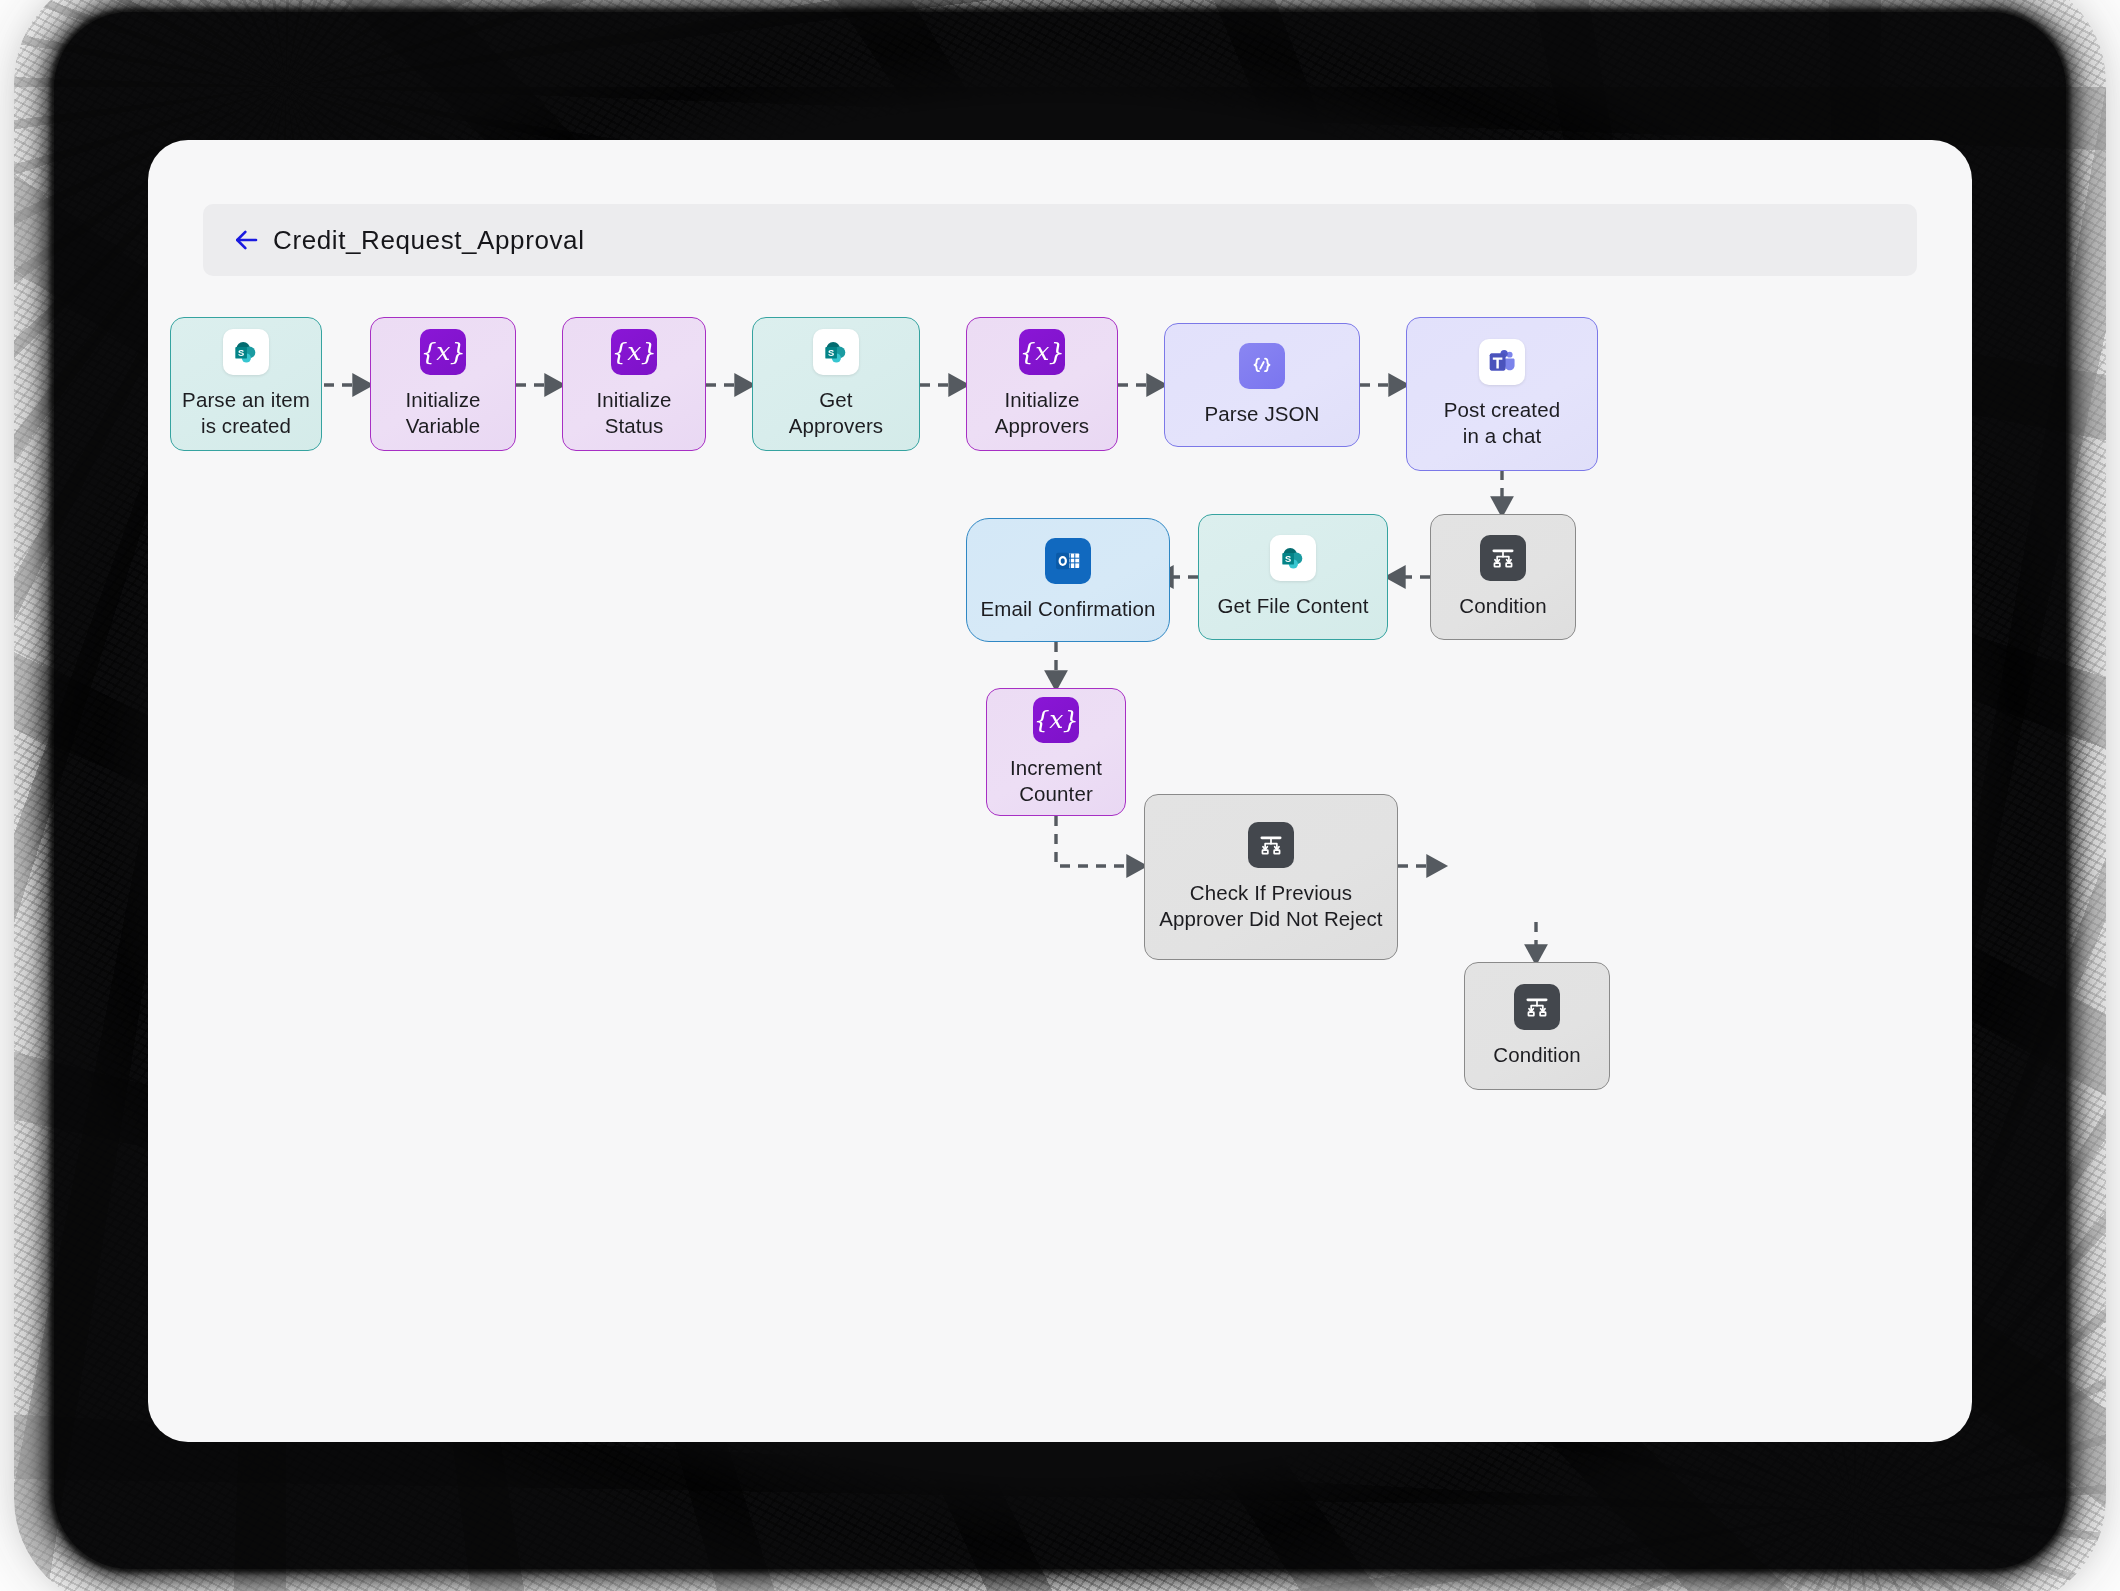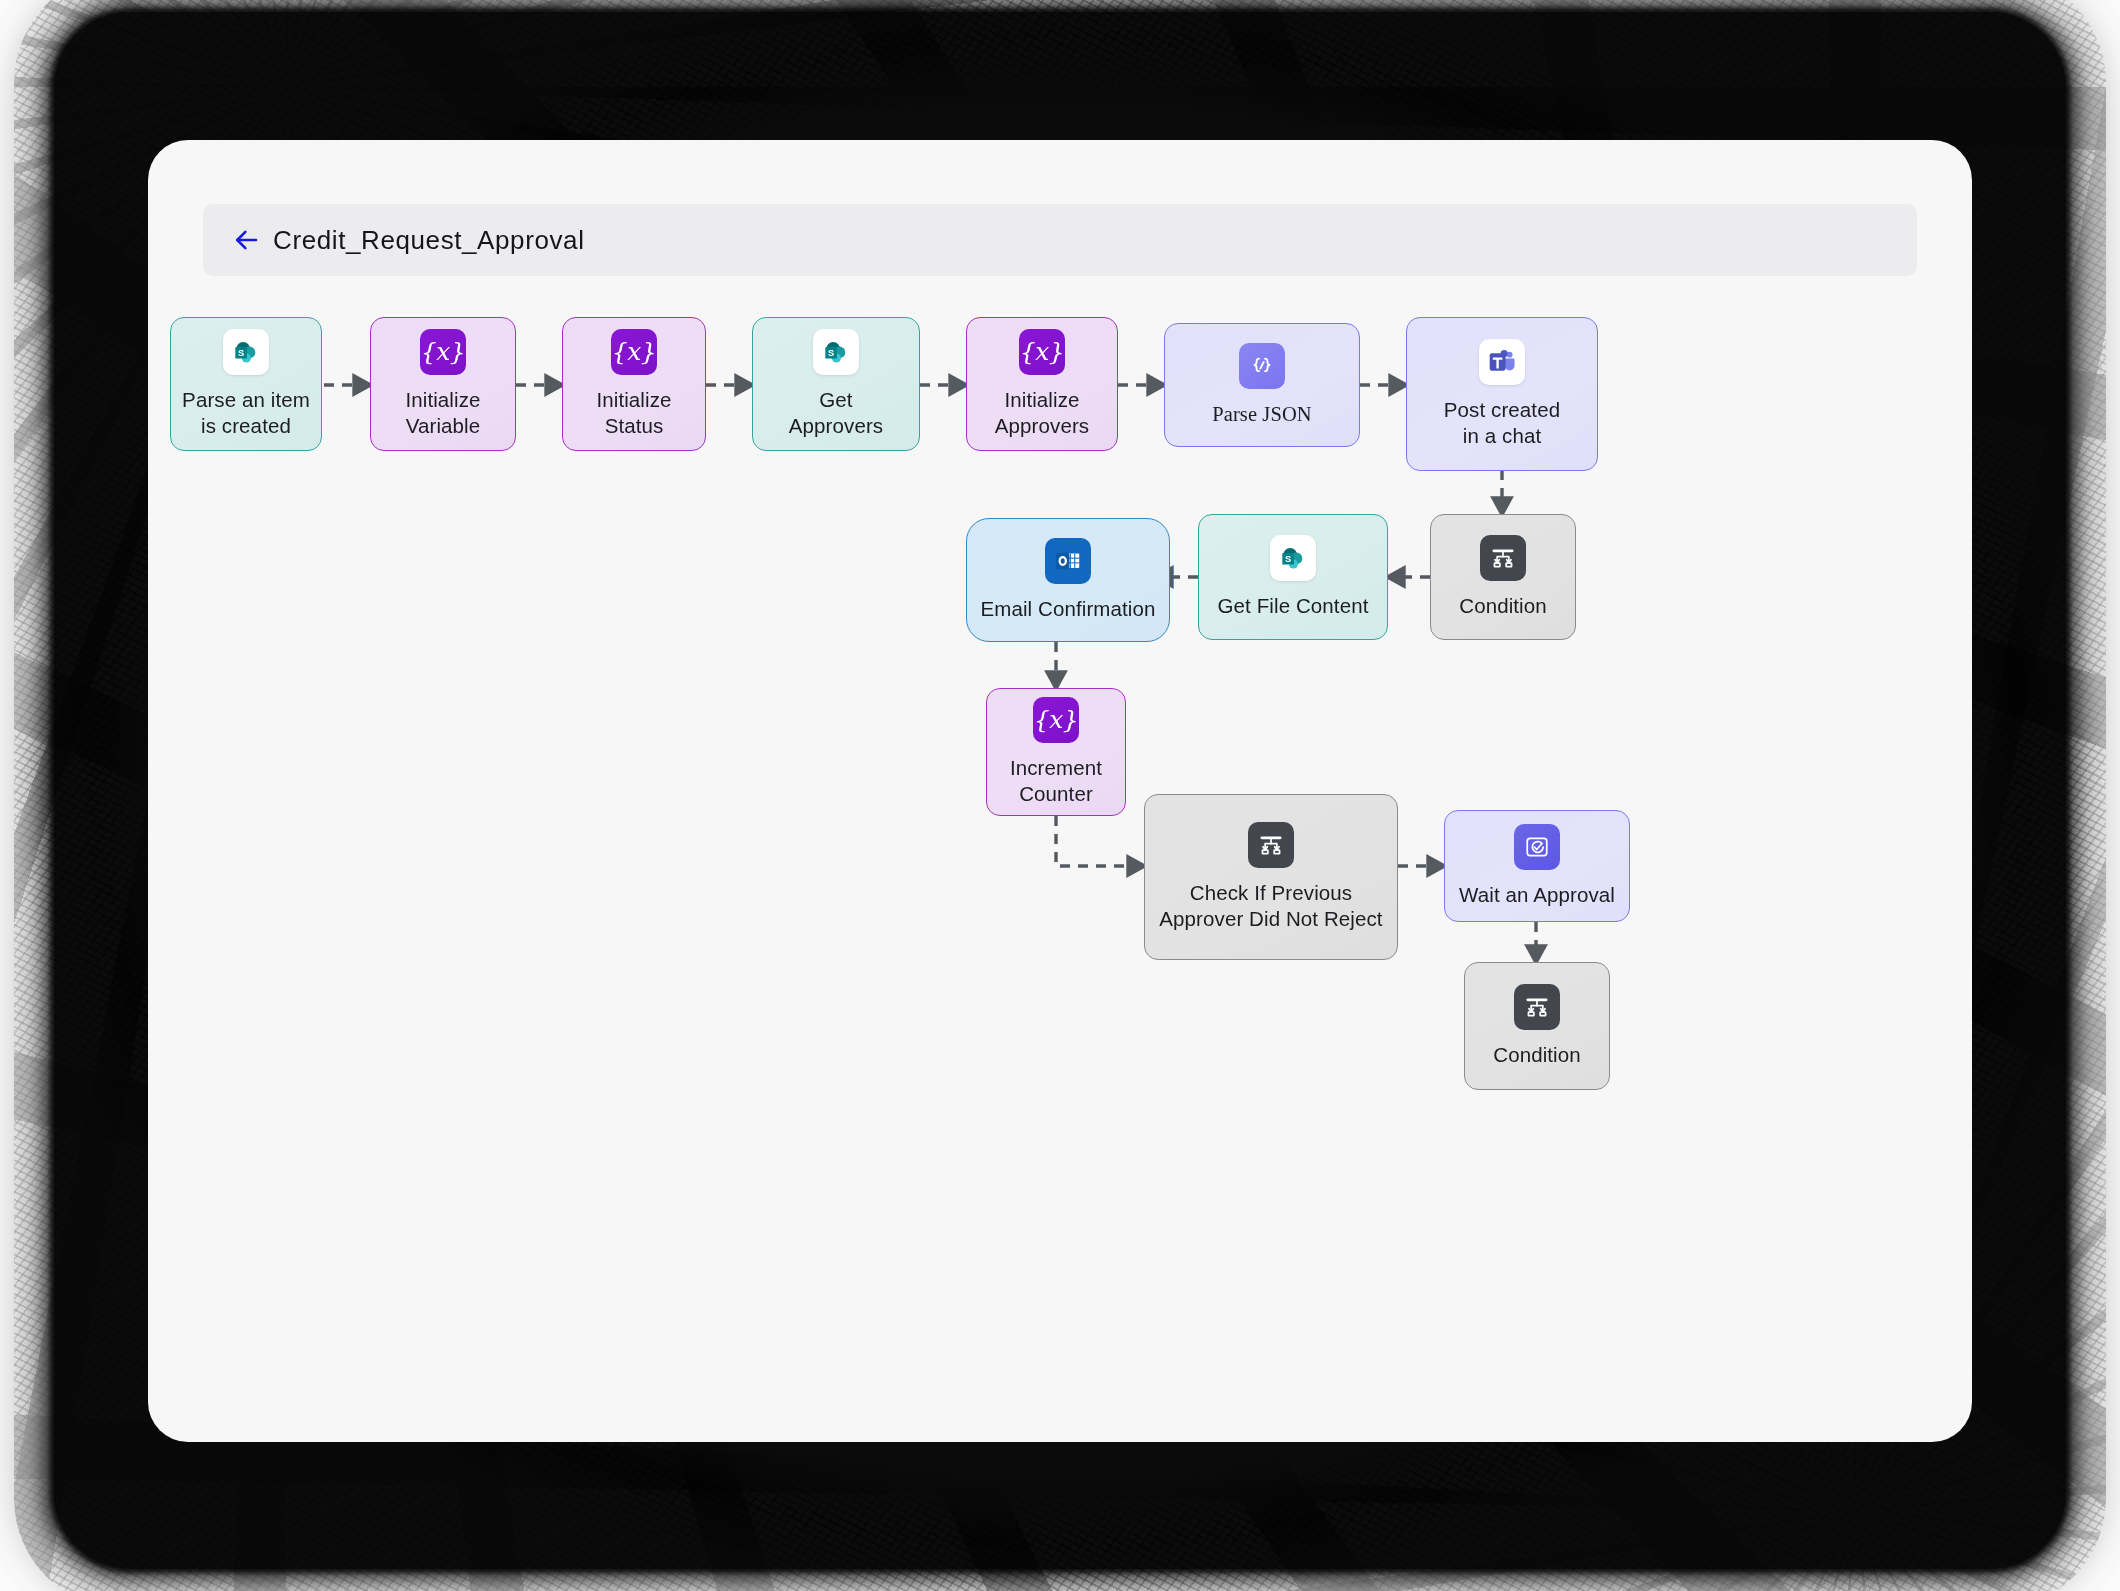--- a/index.html
+++ b/index.html
@@ -255,21 +255,21 @@
     </div>
 
     <div class="node th-purple" style="left:818px; top:177px; width:152px; height:134px;">
       <div class="icon-tile tile-violet">
         <span class="varglyph">{<i>x</i>}</span>
       </div>
       <div class="node-label">Initialize
 Approvers</div>
     </div>
 
-    <div class="node th-indigo" style="left:1016px; top:183px; width:196px; height:124px;font-family:Liberation Serif, serif;">
+    <div class="node th-indigo" style="left:1016px; top:183px; width:196px; height:124px;">
       <div class="icon-tile tile-indigo">
         <svg width="26" height="26" viewBox="0 0 24 24" fill="none" stroke="#fff" stroke-width="1.7" stroke-linecap="round" stroke-linejoin="round">
           <path d="M9.2 5.2c-2 0-2.2 1.3-2.2 2.6 0 1.6-.5 2.8-1.9 3.1v.2c1.4.3 1.9 1.5 1.9 3.1 0 1.3.2 2.6 2.2 2.6"></path>
           <path d="M14.8 5.2c2 0 2.2 1.3 2.2 2.6 0 1.6.5 2.8 1.9 3.1v.2c-1.4.3-1.9 1.5-1.9 3.1 0 1.3-.2 2.6-2.2 2.6"></path>
           <line x1="13.6" y1="8.3" x2="10.4" y2="14.4"></line>
         </svg>
       </div>
       <div class="node-label">Parse JSON</div>
     </div>
 
@@ -352,30 +352,20 @@
           <polyline points="4.6,13.6 6.6,16.4 8.6,13.6"></polyline>
           <polyline points="15.4,13.6 17.4,16.4 19.4,13.6"></polyline>
           <rect x="4.1" y="16.8" width="5" height="3.2" rx="0.5"></rect>
           <rect x="14.9" y="16.8" width="5" height="3.2" rx="0.5"></rect>
         </svg>
       </div>
       <div class="node-label">Check If Previous
 Approver Did Not Reject</div>
     </div>
 
-    <div class="node th-indigo" style="left:1296px; top:670px; width:186px; height:112px;">
-      <div class="icon-tile tile-indigo2">
-        <svg width="26" height="26" viewBox="0 0 24 24" fill="none" stroke="#fff" stroke-width="1.6" stroke-linecap="round" stroke-linejoin="round">
-          <rect x="3" y="4" width="18" height="16" rx="2.6"></rect>
-          <path d="M16.6 8.8a5 5 0 1 0 1.1 3.2"></path>
-          <polyline points="9.6,12.2 11.7,14.3 16.6,8.8"></polyline>
-        </svg>
-      </div>
-      <div class="node-label">Wait an Approval</div>
-    </div>
 
     <div class="node th-gray" style="left:1316px; top:822px; width:146px; height:128px;">
       <div class="icon-tile tile-dark">
         <svg width="26" height="26" viewBox="0 0 24 24" fill="none" stroke="#fff" stroke-width="1.6" stroke-linecap="round" stroke-linejoin="round">
           <line x1="3.5" y1="5.4" x2="20.5" y2="5.4" stroke-width="2.4"></line>
           <line x1="12" y1="5.4" x2="12" y2="10.8"></line>
           <path d="M6.6 15.2V10.8h10.8v4.4"></path>
           <polyline points="4.6,13.6 6.6,16.4 8.6,13.6"></polyline>
           <polyline points="15.4,13.6 17.4,16.4 19.4,13.6"></polyline>
           <rect x="4.1" y="16.8" width="5" height="3.2" rx="0.5"></rect>

